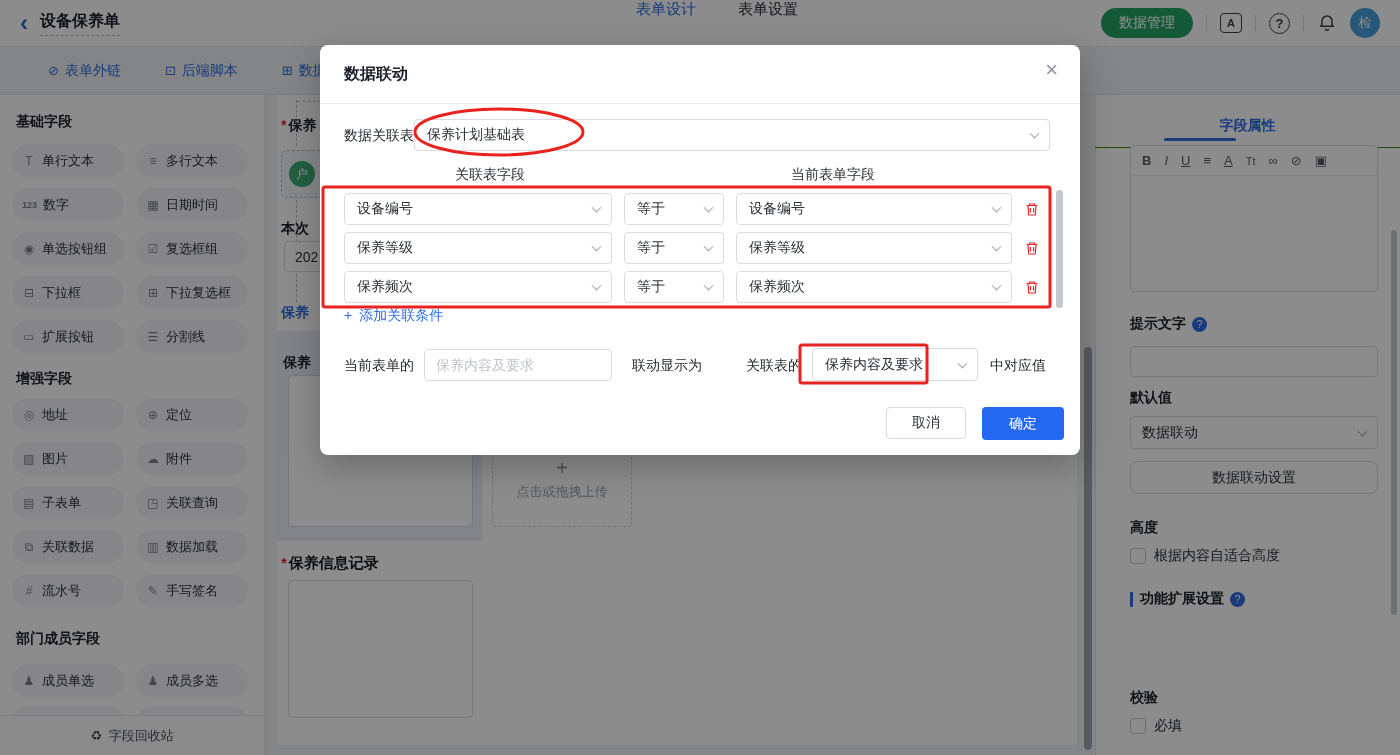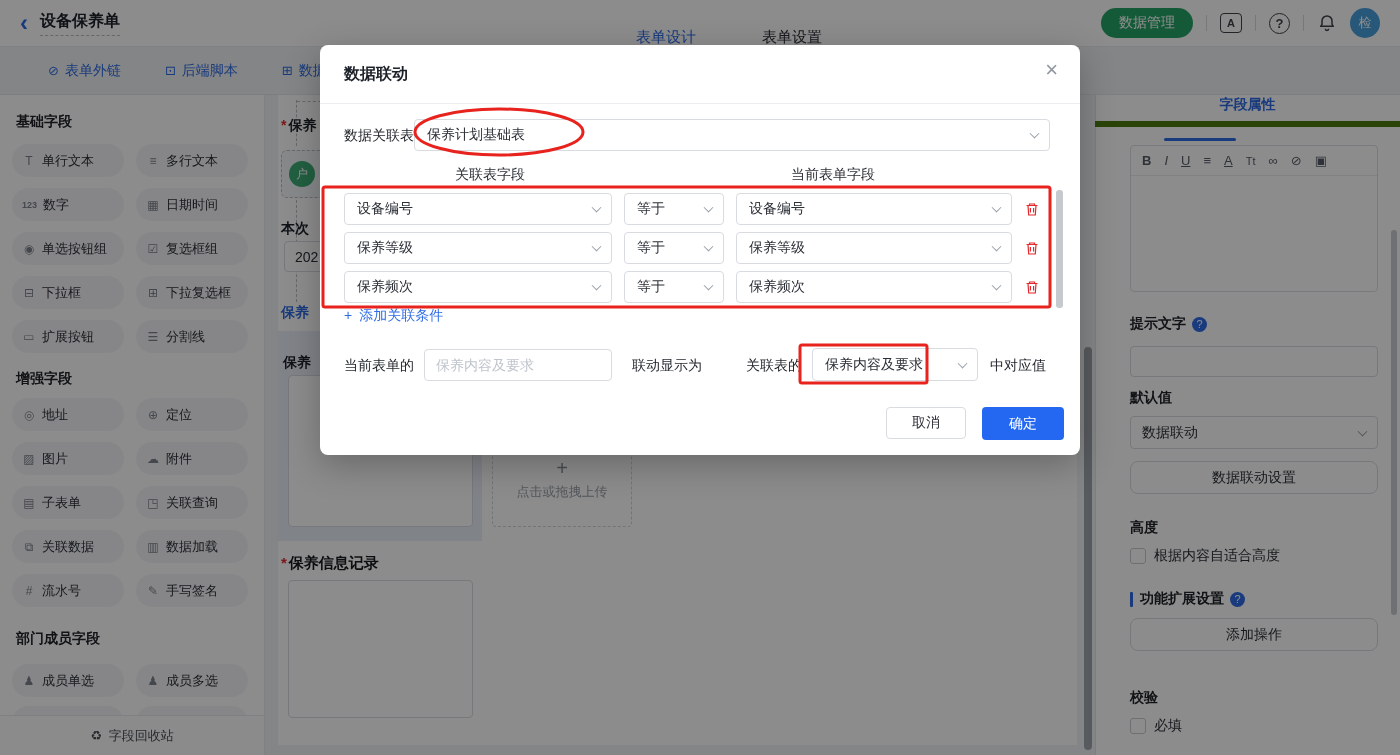--- a/index.html
+++ b/index.html
@@ -4,21 +4,21 @@
 <style>
 *{margin:0;padding:0;box-sizing:border-box}
 html,body{width:1400px;height:755px}
 body{font-family:"Liberation Sans","DejaVu Sans",sans-serif;color:#2b2f36;background:#f0f2f4;overflow:hidden}
 #app{position:relative;width:1400px;height:755px}
 
 
 .hdr{position:absolute;left:0;top:0;width:1400px;height:47px;background:#fff;display:flex;align-items:center;padding:0 20px;border-bottom:1px solid #e9ebee;z-index:1}
 .back{color:#2e6ce5;font-size:24px;font-weight:700;margin-right:12px;line-height:1;cursor:pointer}
 .ttl{font-size:16px;font-weight:700;color:#1d2129;padding-bottom:3px;border-bottom:1px dashed #b6bac2}
-.tabs{position:absolute;left:636px;top:0;height:47px;display:flex;align-items:flex-end;gap:66px}
+.tabs{position:absolute;left:636px;top:0;height:47px;display:flex;align-items:flex-start;gap:42px}
 .tab{font-size:15px;color:#272b33;cursor:pointer}
 .tab.active{color:#2e6ce5}
 .hright{margin-left:auto;display:flex;align-items:center;gap:13px}
 .pill-green{background:#27a567;color:#fff;font-size:14px;padding:6px 18px;border-radius:16px;cursor:pointer}
 .vdiv{width:1px;height:16px;background:#d7dade}
 .hicon{display:inline-flex;align-items:center;justify-content:center;color:#3c4149;cursor:pointer}
 .book{width:22px;height:20px;border:1.7px solid #3c4149;border-radius:4px;font-size:11px;font-weight:700}
 .circ{width:21px;height:21px;border:1.7px solid #3c4149;border-radius:50%;font-size:13px;font-weight:600}
 .avatar{width:30px;height:30px;border-radius:50%;background:#4aa0dc;color:#fff;font-size:13px;display:flex;align-items:center;justify-content:center;cursor:pointer}
 
@@ -47,21 +47,21 @@
 .cinput{position:absolute;background:#fff;border:1px solid #d8dbe0;border-radius:4px;font-size:14px;color:#2b2f36;display:flex;align-items:center;padding:0 10px}
 .ctext{position:absolute;background:#fff;border:1px solid #d8dbe0;border-radius:4px}
 .gavatar{position:absolute;width:26px;height:26px;border-radius:50%;background:#3fae77;color:#fff;font-size:12px;display:flex;align-items:center;justify-content:center}
 .upload{position:absolute;border:1px dashed #cfd3d9;border-radius:4px;display:flex;flex-direction:column;align-items:center;justify-content:center;gap:5px;cursor:pointer}
 .upload .plus{font-size:20px;color:#878d96;line-height:1}
 .upload .utxt{font-size:13px;color:#9aa0a8}
 .hl{position:absolute;background:#e9eef7}
 
 
 .panel{position:absolute;left:1095px;top:95px;width:305px;height:660px;background:#fff;border-left:1px solid #e4e6ea}
-.ptabs{position:absolute;left:1095px;top:81px;width:305px;height:46px;display:flex;border-bottom:6px solid #4d7c0f}
+.ptabs{position:absolute;left:1095px;top:102px;width:305px;height:46px;display:flex;border-bottom:1px solid #4d7c0f}
 .ptab{flex:1;text-align:center;line-height:46px;font-size:14px;color:#23272e;cursor:pointer}
 .ptab.active{color:#2e6ce5;font-weight:600}
 .punder{position:absolute;left:1164px;top:138px;width:72px;height:3px;background:#2e6ce5;border-radius:2px}
 .ebox{position:absolute;left:1130px;top:145px;width:248px;height:147px;border:1px solid #dcdfe4;border-radius:4px;background:#fff}
 .etbar{height:30px;border-bottom:1px solid #eaecef;display:flex;align-items:center;gap:13px;padding:0 11px;font-size:13px;color:#565c66}
 .eic{cursor:pointer}
 .eic.b{font-weight:700}.eic.i{font-style:italic}.eic.u,.eic.a{text-decoration:underline}.eic.tt{font-size:11px}
 .plabel{position:absolute;font-size:14px;font-weight:700;color:#20242a;display:flex;align-items:center}
 .qmark{width:15px;height:15px;border-radius:50%;background:#2e6ce5;color:#fff;font-size:11px;display:inline-flex;align-items:center;justify-content:center;margin-left:6px;font-weight:400}
 .pinput{position:absolute;left:1130px;width:248px;height:31px;border:1px solid #d8dbe0;border-radius:4px;background:#fff;font-size:14px;padding:0 10px;color:#2b2f36;font-family:inherit}
@@ -323,23 +323,20 @@
   <div class="cbrow" style="left:1130px;top:547px">
     <span class="cb"></span>
     <span>根据内容自适合高度</span>
   </div>
 
   <div class="plabel" style="left:1130px;top:590px">
     <span class="bluebar"></span>
     <span>功能扩展设置</span>
     <span class="qmark">?</span>
   </div>
-  <div class="pbtn" style="top:618px">
-    <span>添加操作</span>
-  </div>
 
   <div class="plabel" style="left:1130px;top:689px">
     <span>校验</span>
   </div>
   <div class="cbrow" style="left:1130px;top:717px">
     <span class="cb"></span>
     <span>必填</span>
   </div>
 
   <div class="sthumb" style="left:1391px;top:230px;width:6px;height:385px;background:#c9ccd1"></div>

